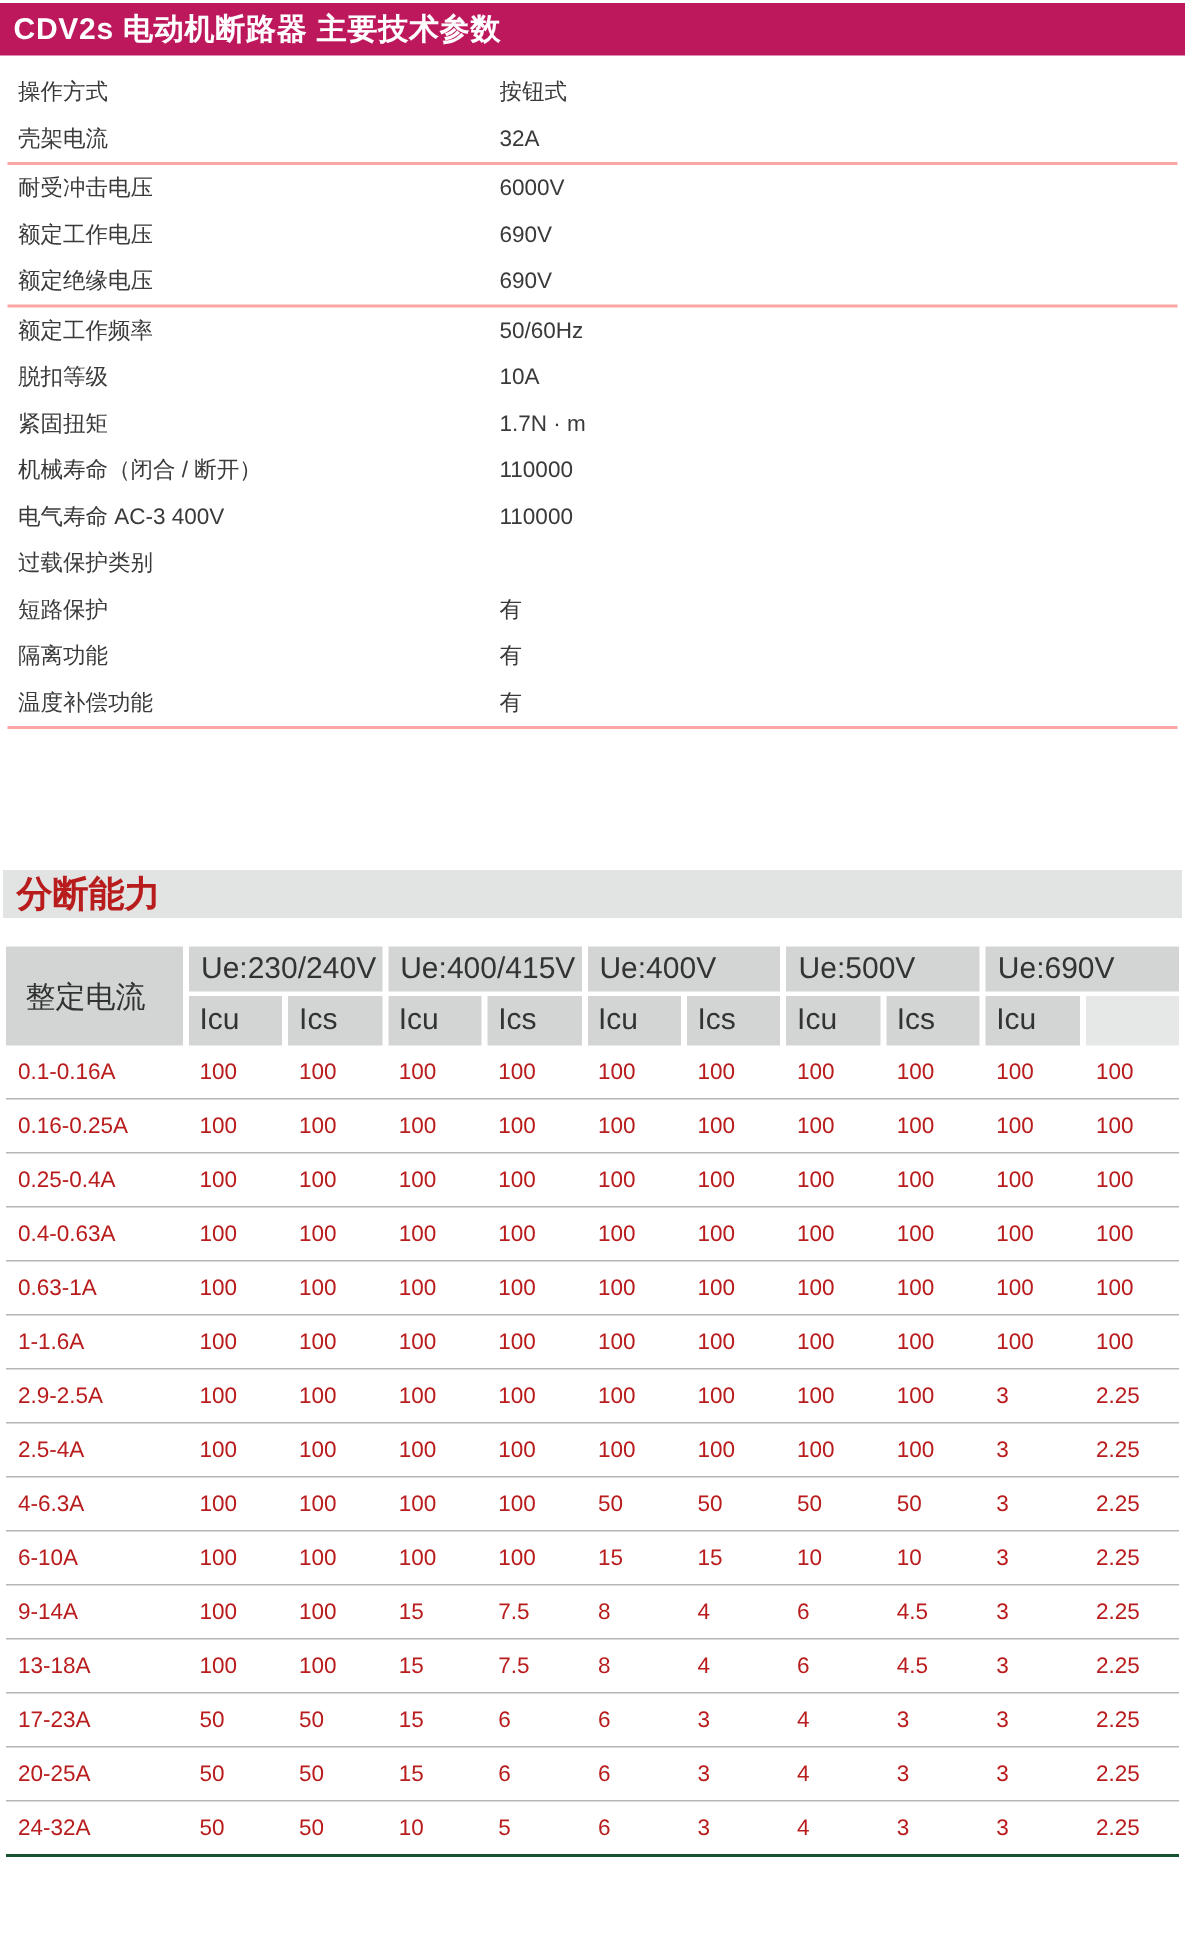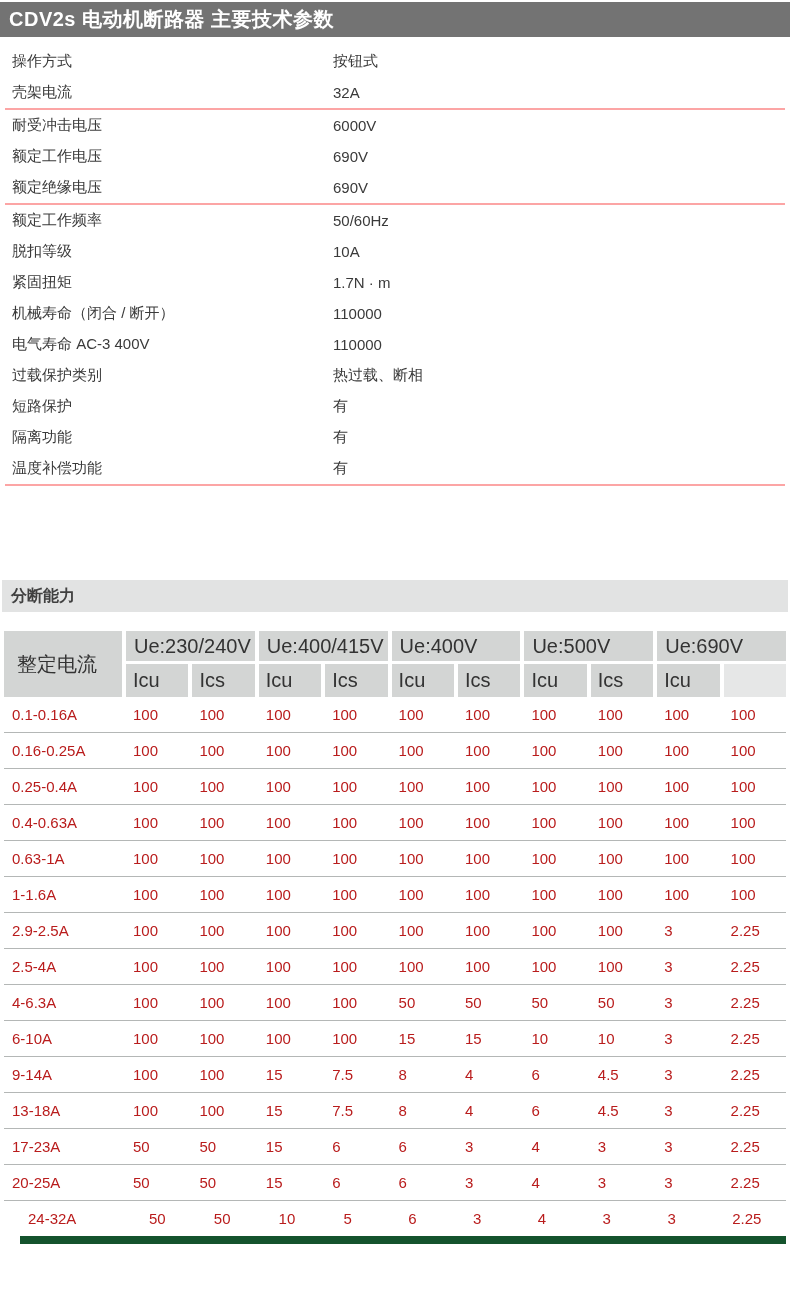--- a/index.html
+++ b/index.html
@@ -3,59 +3,59 @@
 <meta charset="utf-8">
 <style>
   html,body { margin:0; padding:0; background:#ffffff; }
   body {
     width:790px; height:1289px; overflow:hidden;
     font-family:"Liberation Sans","DejaVu Sans",sans-serif;
     color:#353535; -webkit-font-smoothing:antialiased;
   }
   
   .title-bar {
-    margin-top:2px; height:35px; background:#737373;
+    margin-top:2px; height:35px; background:#be185d;
     display:flex; align-items:center; padding:0 9px; box-sizing:border-box;
   }
   .title-bar h1 {
     margin:0; font-size:20px; font-weight:bold; color:#ffffff; letter-spacing:.5px;
   }
   
   .params { margin:9px 5px 0 5px; }
   .pgroup { border-bottom:2px solid #fca5a5; }
   .prow { display:flex; align-items:center; height:31px; font-size:15px; color:#3a3a3a; }
   .plabel { width:328px; box-sizing:border-box; padding-left:7px; flex:0 0 328px; }
   .pvalue { flex:1; }
   
   .section-bar {
     margin:94px 2px 0 2px; height:32px; background:#e2e3e3;
     display:flex; align-items:center; padding-left:9px; box-sizing:border-box;
   }
-  .section-bar h2 { margin:0; font-size:16px; font-weight:bold; color:#404040; }
+  .section-bar h2 { margin:0; font-size:24px; font-weight:bold; color:#b91c1c; }
   
   .bc { margin:19px 4px 0 4px; }
   .bc-grid {
     display:grid; grid-template-columns:118px repeat(10,1fr);
     column-gap:4px;
   }
   .bc-head { grid-template-rows:30px 33px; row-gap:3px; }
   .hcell {
     background:#d3d5d4; display:flex; align-items:center;
     font-size:20px; color:#333333; box-sizing:border-box; padding-left:7px;
   }
   .hcell.rowhead { grid-row:1/3; grid-column:1; padding-left:13px; }
   .hcell.group { padding-left:8px; }
   .hcell.empty { background:#e6e7e7; }
   .bc-row {
     height:35px; align-items:center; border-bottom:1px solid #b4b7b6;
     font-size:15px; color:#b91c1c;
   }
   .bc-row .rlabel { padding-left:8px; }
   .bc-row .rcell { padding-left:7px; }
-  #bc-body .bc-row:last-child { border-bottom:8px solid #14532d;margin-left:16px; }
+  #bc-body .bc-row:last-child { border-bottom:2px solid #14532d; }
 </style>
 </head>
 <body>
 
 <div>
 
   <header class="title-bar">
     <h1>CDV2s 电动机断路器 主要技术参数</h1>
   </header>
 
@@ -100,21 +100,20 @@
         <div class="prow">
           <span class="plabel">机械寿命（闭合 / 断开）</span>
           <span class="pvalue">110000</span>
         </div>
         <div class="prow">
           <span class="plabel">电气寿命 AC-3 400V</span>
           <span class="pvalue">110000</span>
         </div>
         <div class="prow">
           <span class="plabel">过载保护类别</span>
-          <span class="pvalue">热过载、断相</span>
         </div>
         <div class="prow">
           <span class="plabel">短路保护</span>
           <span class="pvalue">有</span>
         </div>
         <div class="prow">
           <span class="plabel">隔离功能</span>
           <span class="pvalue">有</span>
         </div>
         <div class="prow">

